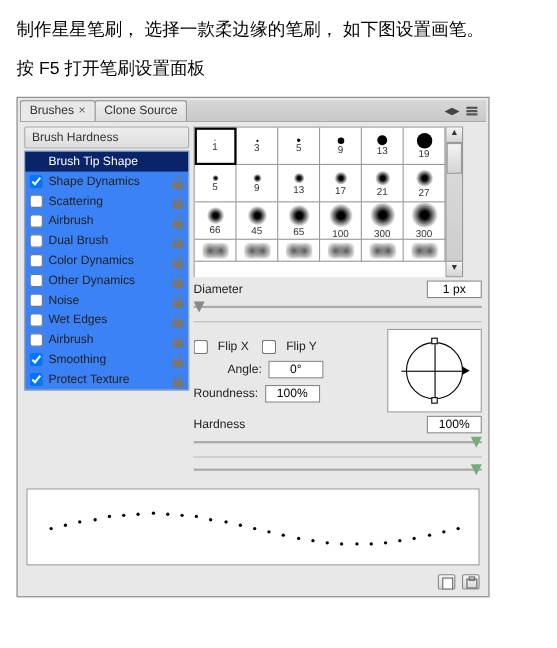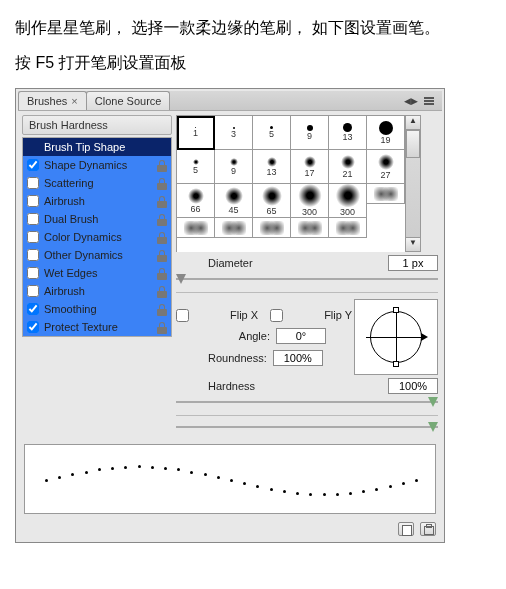--- a/index.html
+++ b/index.html
@@ -33,21 +33,21 @@
 .brush-cell.sel { outline: 2px solid #000; outline-offset: -2px; }
 .dot { border-radius:50%; background:#000; }
 .softdot { border-radius:50%; background: radial-gradient(circle, #000 0%, #000 20%, rgba(0,0,0,0) 70%); }
 .texbrush { width:24px; height:14px; background: radial-gradient(circle at 30% 50%, #555 0%, rgba(0,0,0,0) 50%), radial-gradient(circle at 70% 50%, #555 0%, rgba(0,0,0,0) 50%); }
 .scrollbar { width:16px; background:linear-gradient(#ddd,#ccc); border:1px solid #999; display:flex; flex-direction:column; }
 .sb-btn { height:14px; font-size:8px; text-align:center; color:#333; background:linear-gradient(#f4f4f4,#d4d4d4); border-bottom:1px solid #999;}
 .sb-btn.bot { border-top:1px solid #999; border-bottom:none;}
 .sb-thumb { flex:0 0 28px; background:linear-gradient(#f4f4f4,#d4d4d4); border:1px solid #999; margin:0;}
 .sb-track { flex:1; }
 .field-row { display:flex; align-items:center; font-size:11px; color:#222; gap:6px; }
-.field-row label { flex:0 0 auto;margin-left:32px; }
+.field-row label { flex:0 0 auto; }
 .spacer-flex { flex:1; }
 .num-input { width:50px; border:1px solid #888; background:#fff; font-size:11px; padding:1px 3px; text-align:center; }
 .num-input.wide { width:60px; }
 .slider-track { height:6px; position:relative; margin:2px 0 4px 0; }
 .slider-track::before { content:""; position:absolute; top:2px; left:0; right:0; height:2px; background:#aaa; }
 .slider-thumb { position:absolute; top:-2px; width:0; height:0; border-left:5px solid transparent; border-right:5px solid transparent; border-top:10px solid #7a7; }
 .slider-thumb.gray { border-top-color:#888; }
 hr.sep { border:none; border-top:1px solid #bbb; margin:3px 0;}
 .flip-row input { margin-right:3px; }
 .angle-box { width: 86px; height: 76px; border:1px solid #999; background:#fff; margin-left:auto; display:flex; align-items:center; justify-content:center; }
@@ -124,20 +124,25 @@
           <span>Color Dynamics</span>
           <span class="lock-icon"></span>
         </div>
         <div class="preset-row">
           <input type="checkbox" style="">
           <span>Other Dynamics</span>
           <span class="lock-icon"></span>
         </div>
         <div class="preset-row">
           <input type="checkbox" style="">
+          <span>Noise</span>
+          <span class="lock-icon"></span>
+        </div>
+        <div class="preset-row">
+          <input type="checkbox" style="">
           <span>Wet Edges</span>
           <span class="lock-icon"></span>
         </div>
         <div class="preset-row">
           <input type="checkbox" style="">
           <span>Airbrush</span>
           <span class="lock-icon"></span>
         </div>
         <div class="preset-row">
           <input type="checkbox" checked="" style="">
@@ -210,20 +215,24 @@
               <span class="softdot" style="width:16px;height:16px"></span>
               <span>66</span>
             </div>
           <div class="brush-cell">
               <span class="softdot" style="width:18px;height:18px"></span>
               <span>45</span>
             </div>
           <div class="brush-cell">
               <span class="softdot" style="width:20px;height:20px"></span>
               <span>65</span>
+            </div>
+          <div class="brush-cell">
+              <span class="softdot" style="width:22px;height:22px"></span>
+              <span>100</span>
             </div>
           <div class="brush-cell">
               <span class="softdot" style="width:24px;height:24px"></span>
               <span>300</span>
             </div>
           <div class="brush-cell">
               <span class="softdot" style="width:26px;height:26px"></span>
               <span>300</span>
             </div>
 

